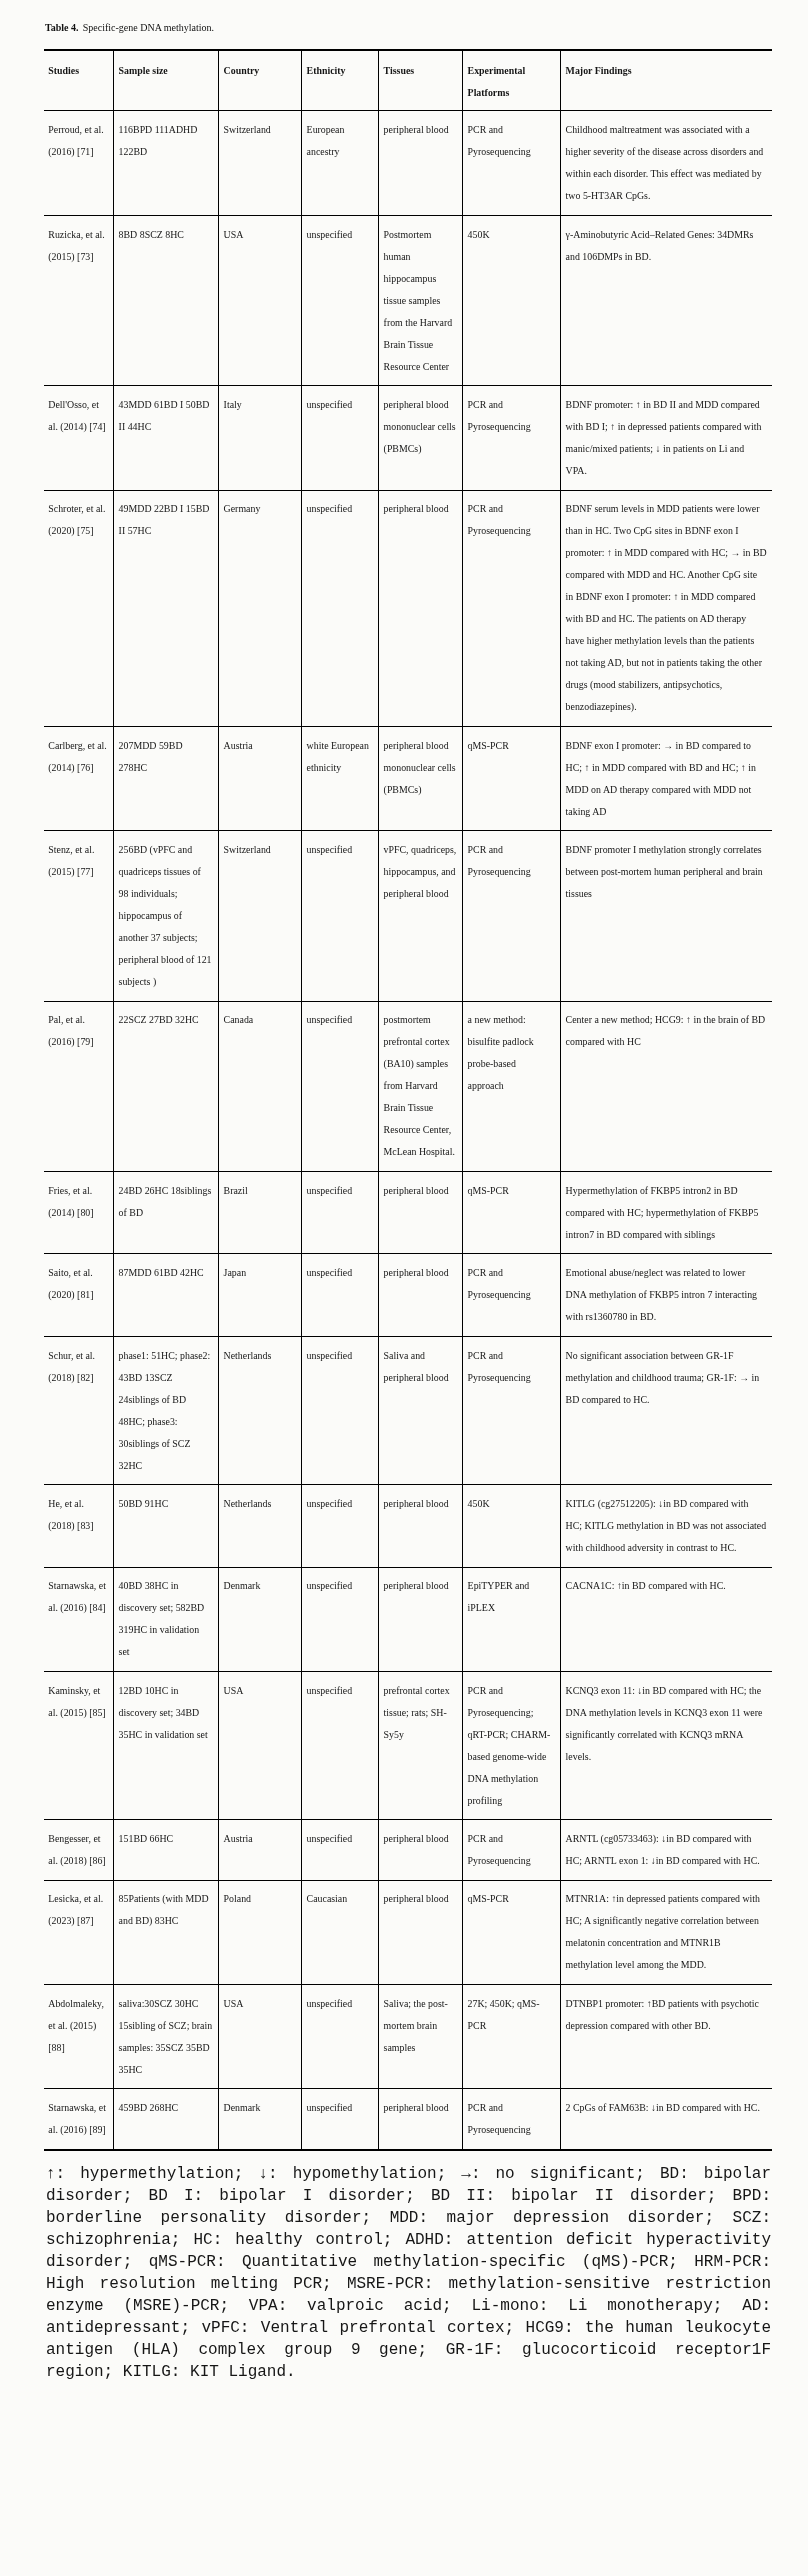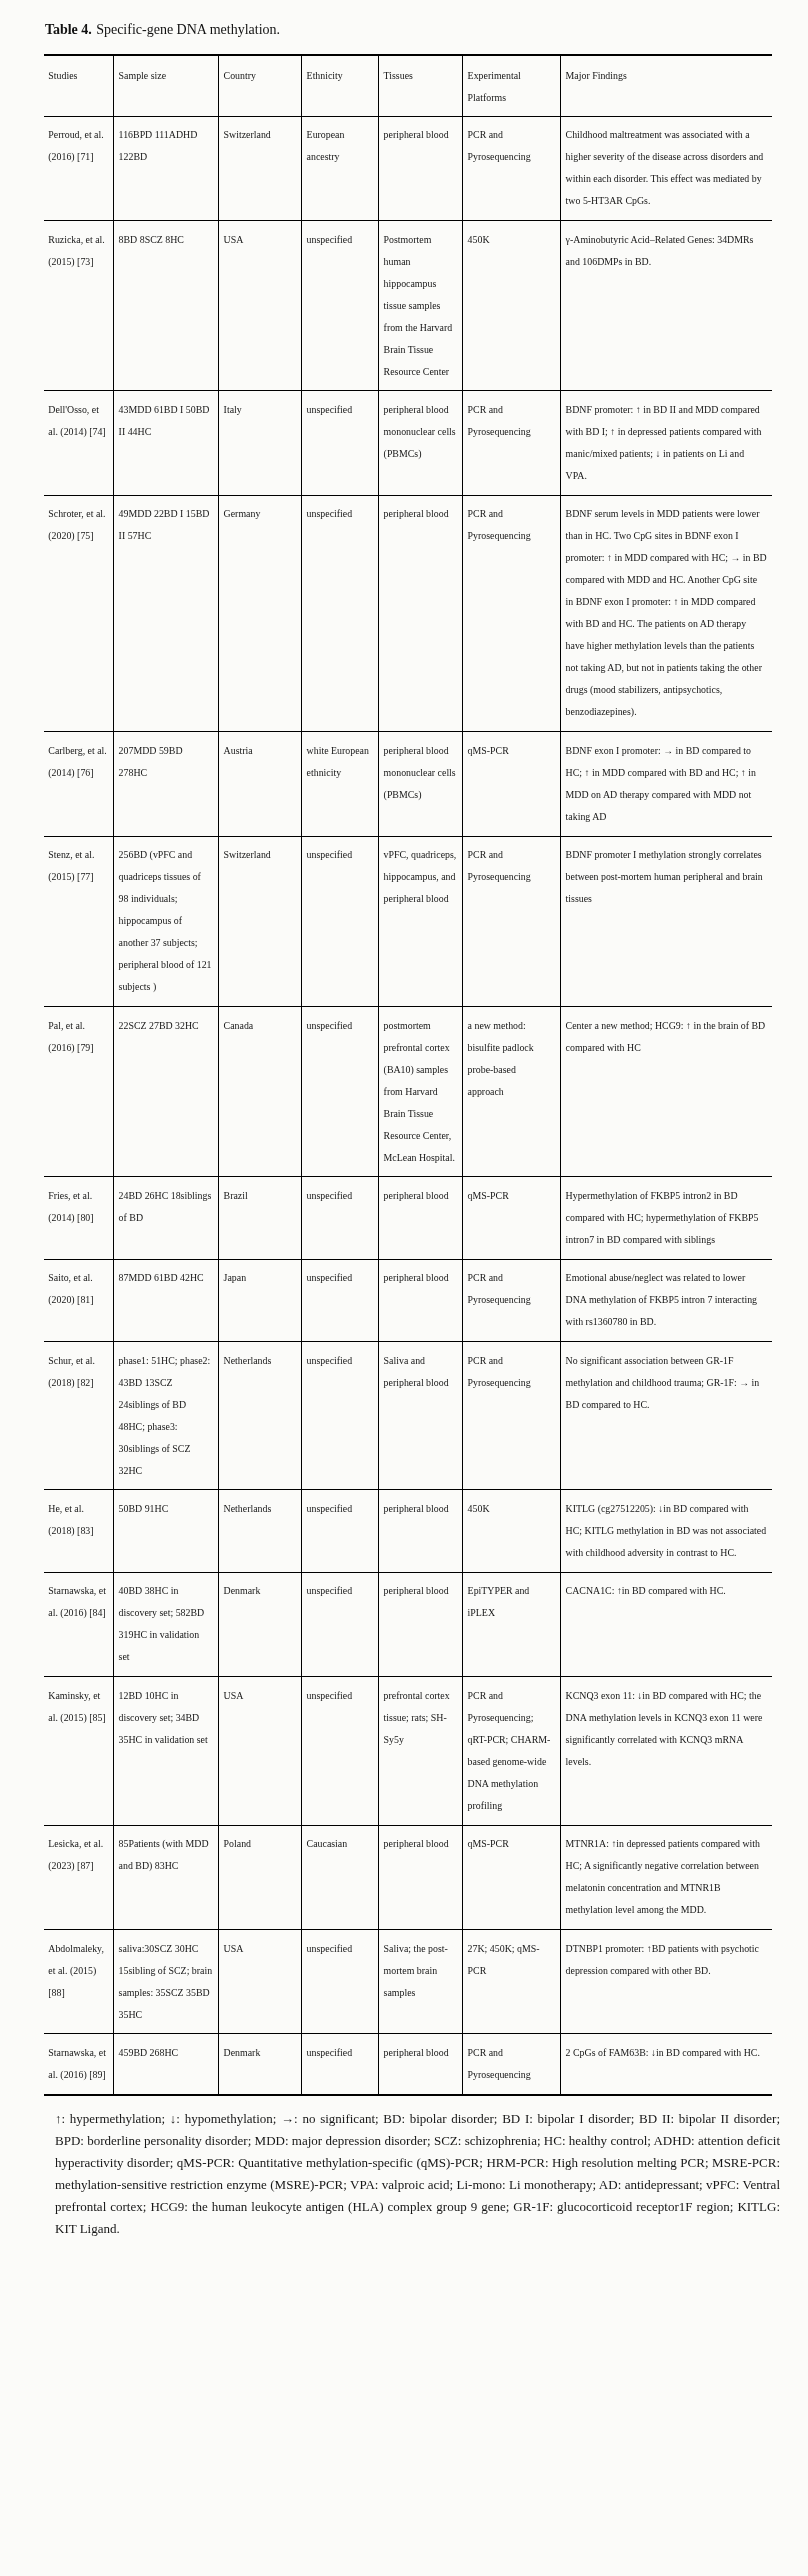--- a/index.html
+++ b/index.html
@@ -11,21 +11,21 @@
     width: 809px;
     min-height: 2576px;
     font-family: "Liberation Serif", "DejaVu Serif", serif;
     color: #161616;
   }
   .page {
     padding: 20.6px 39px 34px 44px;
   }
   .title {
     margin: 0 0 15.4px 0.9px;
-    font-size: 14px;
+    font-size: 10px;
     line-height: 1.3;
     color: #111;
   }
   .title .title-label {
     font-weight: bold;
     margin-right: 4.3px;
   }
   table.gene-table {
     width: 726px;
     table-layout: fixed;
@@ -44,38 +44,39 @@
     padding: 7.7px 5.1px 7.7px 5.1px;
     border-left: 0.9px solid #000;
     overflow-wrap: break-word;
   }
   table.gene-table th:first-child,
   table.gene-table td:first-child {
     border-left: none;
     padding-left: 4.3px;
   }
   table.gene-table thead th {
-    font-weight: normal;
+    font-weight: bold;
     border-bottom: 1.7px solid #000;
     padding-top: 8.6px;
     padding-bottom: 6.9px;
   }
   table.gene-table tbody tr td {
     border-top: 0.9px solid #000;
   }
   table.gene-table tbody tr:first-child td {
     border-top: none;
   }
   .footnote {
-    margin: 12px 0 0 11px;
+    margin: 12px 0 0 2px;
     width: 725px;
-    font-size: 13px;
+    font-size: 16px;
     line-height: 22px;
     text-align: justify;
     color: #161616;
+    font-family: Liberation Mono, monospace;
   }
 </style>
 </head>
 <body>
 
 <div class="page">
 
   <p class="title">
     <span class="title-label">Table 4.</span><span>Specific-gene DNA methylation.</span>
   </p>
@@ -213,20 +214,29 @@
         <tr>
           <td>Kaminsky, et al. (2015) [85]</td>
           <td>12BD 10HC in discovery set; 34BD 35HC in validation set</td>
           <td>USA</td>
           <td>unspecified</td>
           <td>prefrontal cortex tissue; rats; SH-Sy5y</td>
           <td>PCR and Pyrosequencing; qRT-PCR; CHARM-based genome-wide DNA methylation profiling</td>
           <td>KCNQ3 exon 11: ↓in BD compared with HC; the DNA methylation levels in KCNQ3 exon 11 were significantly correlated with KCNQ3 mRNA levels.</td>
         </tr>
         <tr>
+          <td>Bengesser, et al. (2018) [86]</td>
+          <td>151BD 66HC</td>
+          <td>Austria</td>
+          <td>unspecified</td>
+          <td>peripheral blood</td>
+          <td>PCR and Pyrosequencing</td>
+          <td>ARNTL (cg05733463): ↓in BD compared with HC; ARNTL exon 1: ↓in BD compared with HC.</td>
+        </tr>
+        <tr>
           <td>Lesicka, et al. (2023) [87]</td>
           <td>85Patients (with MDD and BD) 83HC</td>
           <td>Poland</td>
           <td>Caucasian</td>
           <td>peripheral blood</td>
           <td>qMS-PCR</td>
           <td>MTNR1A: ↑in depressed patients compared with HC; A significantly negative correlation between melatonin concentration and MTNR1B methylation level among the MDD.</td>
         </tr>
         <tr>
           <td>Abdolmaleky, et al. (2015) [88]</td>

